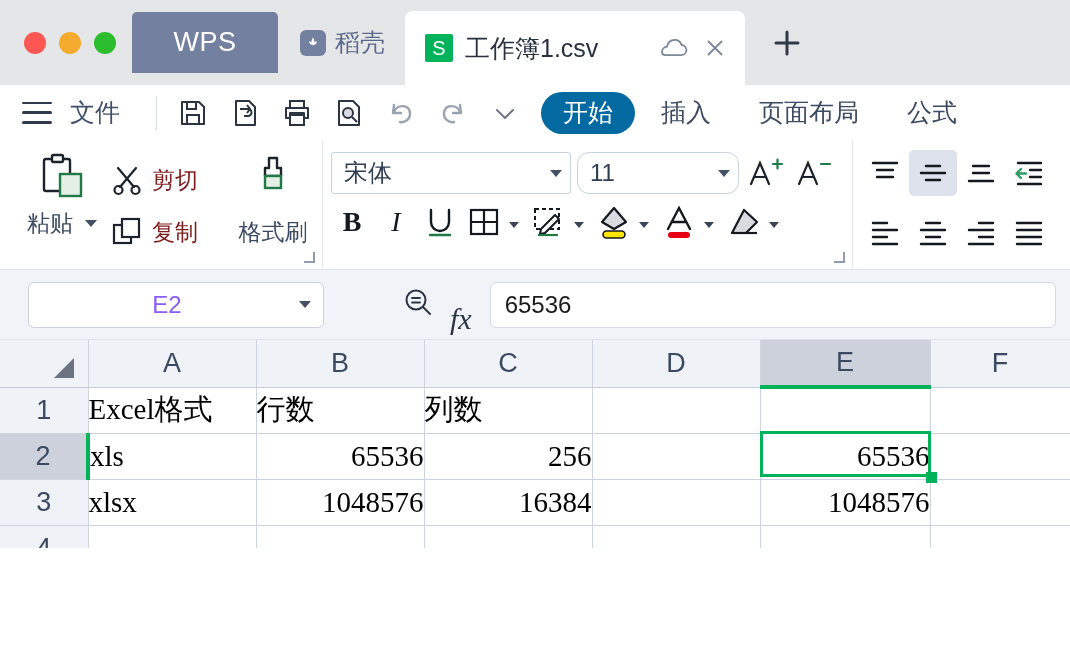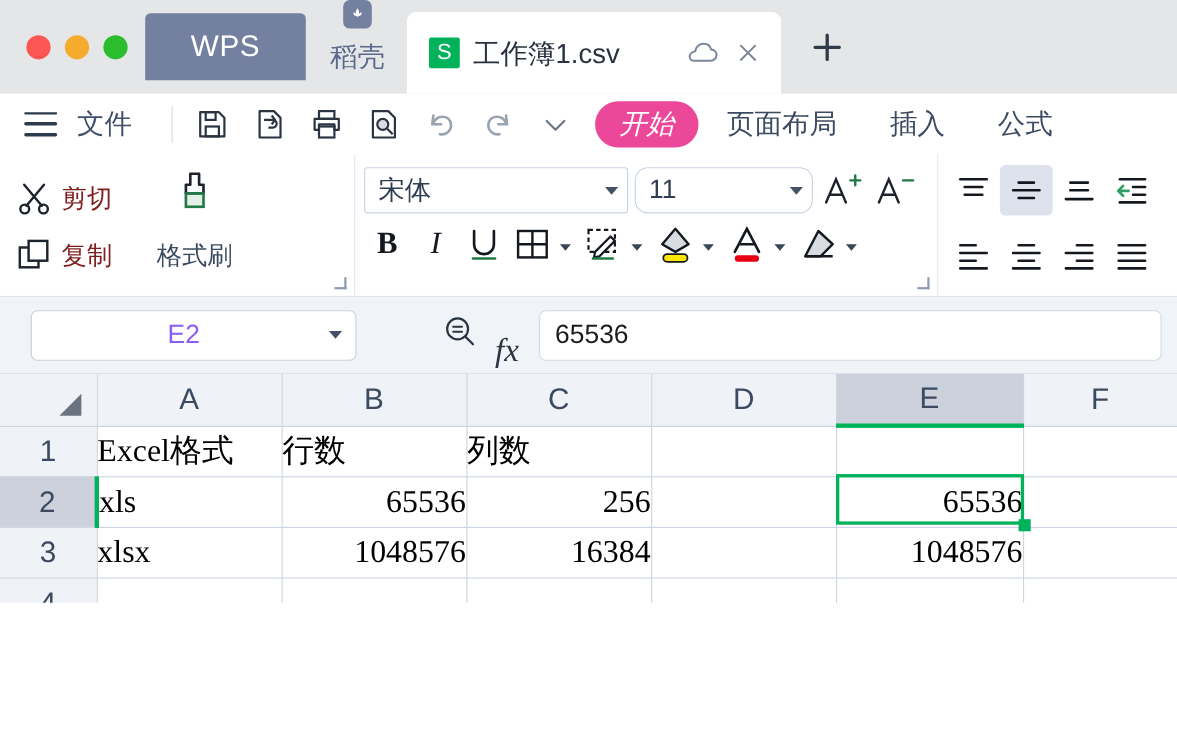--- a/index.html
+++ b/index.html
@@ -59,21 +59,20 @@
     justify-content: center;
     letter-spacing: .5px;
   }
 
   .docer {
     height: 85px;
     display: flex;
     align-items: center;
     gap: 9px;
     padding: 0 20px 0 22px;
-    flex-direction: column;
   }
   .docer-icon {
     width: 26px;
     height: 26px;
     border-radius: 6px;
     background: #73809f;
     display: flex;
     align-items: center;
     justify-content: center;
   }
@@ -182,23 +181,22 @@
     font-size: 25px;
     color: #3c4b61;
     padding: 0 22px;
     height: 42px;
     display: flex;
     align-items: center;
     border-radius: 21px;
     white-space: nowrap;
   }
   .rtab.active {
-    background: #ec4899;
+    background: #0369a1;
     color: #ffffff;
-    font-style: italic;
   }
 
   
   .ribbon {
     height: 130px;
     background: #ffffff;
     display: flex;
     align-items: flex-start;
     border-bottom: 1px solid #dfe3ea;
     box-sizing: border-box;
@@ -604,29 +602,40 @@
       <div class="qbtn">
         <svg width="26" height="26" viewBox="0 0 26 26">
           <path d="M4 9 h18" stroke="#5a6personally" stroke-width="0"></path>
           <path d="M5 10 L13 18 L21 10" fill="none" stroke="#6d7787" stroke-width="2" stroke-linecap="round" stroke-linejoin="round"></path>
         </svg>
       </div>
     </div>
 
     <div class="ribbon-tabs">
       <div class="rtab active">开始</div>
+      <div class="rtab">插入</div>
       <div class="rtab">页面布局</div>
-      <div class="rtab">插入</div>
       <div class="rtab">公式</div>
     </div>
   </div>
 
   <div class="ribbon">
 
     <div class="rgroup g-clip">
+      <div class="paste-btn">
+        <svg width="52" height="52" viewBox="0 0 52 52">
+          <rect x="8" y="7" width="26" height="32" rx="2" fill="none" stroke="#1d232c" stroke-width="2.4"></rect>
+          <rect x="16" y="3" width="11" height="7" rx="1.5" fill="#ffffff" stroke="#1d232c" stroke-width="2.4"></rect>
+          <rect x="24" y="22" width="21" height="22" fill="#e4efe6" stroke="#1f7a45" stroke-width="2.4"></rect>
+        </svg>
+        <div class="paste-label">
+          <span>粘贴</span>
+          <span class="caret"></span>
+        </div>
+      </div>
 
       <div class="cut-copy">
         <div class="minirow">
           <svg width="34" height="34" viewBox="0 0 34 34">
             <path d="M8 5 L24 24 M26 5 L10 24" stroke="#1d232c" stroke-width="2.2" fill="none" stroke-linecap="round"></path>
             <circle cx="8.5" cy="27" r="4" fill="none" stroke="#1d232c" stroke-width="2.2"></circle>
             <circle cx="25.5" cy="27" r="4" fill="none" stroke="#1d232c" stroke-width="2.2"></circle>
           </svg>
           <span class="lbl">剪切</span>
         </div>

